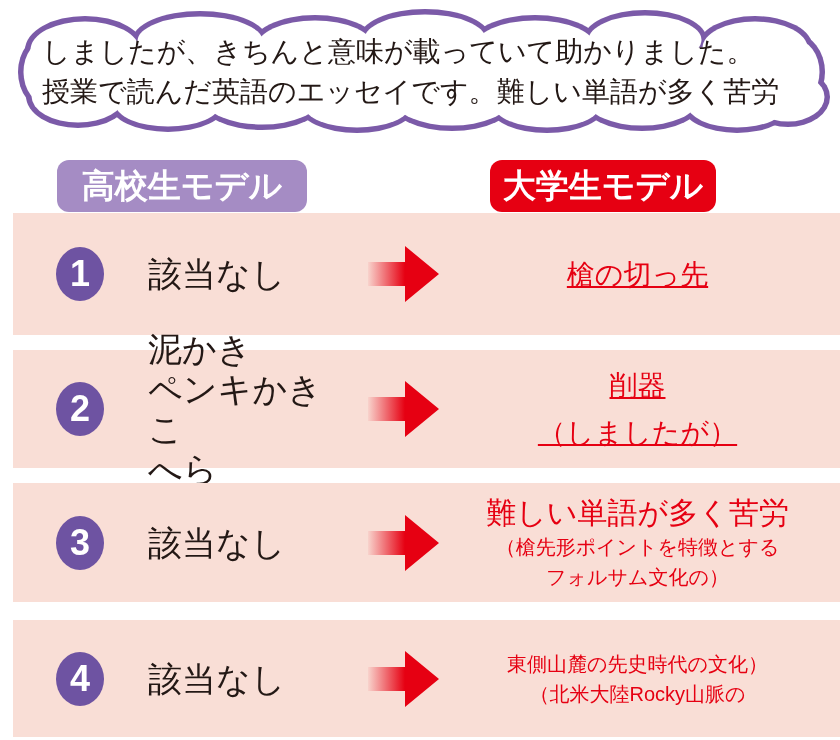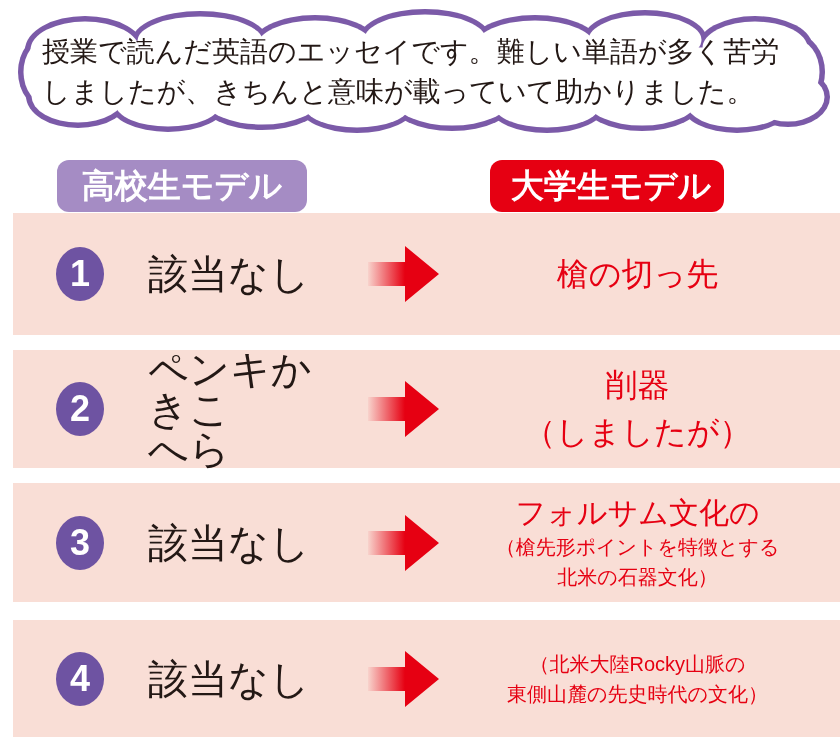--- a/index.html
+++ b/index.html
@@ -14,44 +14,44 @@
     position:absolute;left:32px;top:28px;width:770px;
     font-size:28px;line-height:40px;font-weight:500;color:#231815;letter-spacing:0px;
   }
   
   .badge{
     position:absolute;top:160px;height:52px;border-radius:12px;
     display:flex;align-items:center;justify-content:center;
     color:#ffffff;font-weight:bold;font-size:33px;z-index:3;font-family:Liberation Mono, monospace;
   }
   .badge-left{left:57px;width:250px;background:#A58CC4;}
-  .badge-right{left:490px;width:226px;background:#E60012;padding-left:8px;}
+  .badge-right{left:490px;width:226px;background:#E60012;}
   
   .row{
     position:absolute;left:13px;width:827px;background:#F9DED6;
     display:flex;align-items:center;
   }
   .row1{top:213px;height:122px;}
   .row2{top:350px;height:118px;}
   .row3{top:483px;height:119px;}
   .row4{top:620px;height:117px;}
   .num{
     flex:none;margin-left:43px;width:48px;height:54px;border-radius:50%;
     background:#6E53A2;color:#ffffff;font-weight:bold;font-size:36px;
     display:flex;align-items:center;justify-content:center;
   }
   .left{
     flex:none;margin-left:44px;width:180px;
-    color:#231815;font-size:40px;line-height:40px;font-weight:500;
+    color:#231815;font-size:34px;line-height:40px;font-weight:500;
   }
   .arrow{flex:none;margin-left:39px;width:74px;height:58px;}
   .right{
     flex:1;margin-right:6px;text-align:center;color:#E60012;font-weight:500;
   }
-  .r-large{font-size:32px;line-height:47px;}
+  .r-large{font-size:28px;line-height:47px;text-decoration:underline;}
   .r-medium{font-size:30px;line-height:38px;}
   .r-small{font-size:20px;line-height:30px;}
 </style>
 </head>
 <body>
 
 <div class="page">
 
   <div class="bubble">
     <svg id="cloud-svg" viewBox="0 0 820 134" preserveAspectRatio="none">
@@ -92,22 +92,22 @@
           <ellipse cx="442" cy="97" rx="56.5" ry="24.5" fill="#ffffff"></ellipse>
           <ellipse cx="537" cy="102" rx="52.5" ry="21.5" fill="#ffffff"></ellipse>
           <ellipse cx="632" cy="97" rx="54.5" ry="24.5" fill="#ffffff"></ellipse>
           <ellipse cx="727" cy="101" rx="49.5" ry="22.5" fill="#ffffff"></ellipse>
           <ellipse cx="778" cy="93" rx="36.5" ry="24.5" fill="#ffffff"></ellipse>
           <ellipse cx="38" cy="68" rx="24.5" ry="32.5" fill="#ffffff"></ellipse>
           <ellipse cx="785" cy="68" rx="24.5" ry="32.5" fill="#ffffff"></ellipse>
         </g>
       </svg>
     <div class="bubble-text">
+      <div>しましたが、きちんと意味が載っていて助かりました。</div>
       <div>授業で読んだ英語のエッセイです。難しい単語が多く苦労</div>
-      <div>しましたが、きちんと意味が載っていて助かりました。</div>
     </div>
   </div>
 
   <div class="badge badge-left">高校生モデル</div>
   <div class="badge badge-right">大学生モデル</div>
 
   <div class="row row1">
     <div class="num">1</div>
     <div class="left">
       <div>該当なし</div>
@@ -122,20 +122,21 @@
       <polygon points="0,17 37,17 37,1 71,29 37,57 37,41 0,41" fill="url(#ag1)"></polygon>
     </svg>
     <div class="right">
       <div class="r-large">槍の切っ先</div>
     </div>
   </div>
 
   <div class="row row2">
     <div class="num">2</div>
     <div class="left">
+      <div>泥かき</div>
       <div>ペンキかきこ</div>
       <div>へら</div>
     </div>
     <svg class="arrow" viewBox="0 0 72 58">
       <defs>
           <linearGradient id="ag2" x1="0" y1="0" x2="1" y2="0">
         <stop offset="0" stop-color="#E60012" stop-opacity="0.05"></stop>
         <stop offset="0.52" stop-color="#E60012" stop-opacity="1"></stop>
       </linearGradient>
         </defs>
@@ -155,39 +156,39 @@
     <svg class="arrow" viewBox="0 0 72 58">
       <defs>
           <linearGradient id="ag3" x1="0" y1="0" x2="1" y2="0">
         <stop offset="0" stop-color="#E60012" stop-opacity="0.05"></stop>
         <stop offset="0.52" stop-color="#E60012" stop-opacity="1"></stop>
       </linearGradient>
         </defs>
       <polygon points="0,17 37,17 37,1 71,29 37,57 37,41 0,41" fill="url(#ag3)"></polygon>
     </svg>
     <div class="right">
-      <div class="r-medium">フォルサム文化の</div>
+      <div class="r-medium">難しい単語が多く苦労</div>
       <div class="r-small">（槍先形ポイントを特徴とする</div>
-      <div class="r-small">北米の石器文化）</div>
+      <div class="r-small">フォルサム文化の）</div>
     </div>
   </div>
 
   <div class="row row4">
     <div class="num">4</div>
     <div class="left">
       <div>該当なし</div>
     </div>
     <svg class="arrow" viewBox="0 0 72 58">
       <defs>
           <linearGradient id="ag4" x1="0" y1="0" x2="1" y2="0">
         <stop offset="0" stop-color="#E60012" stop-opacity="0.05"></stop>
         <stop offset="0.52" stop-color="#E60012" stop-opacity="1"></stop>
       </linearGradient>
         </defs>
       <polygon points="0,17 37,17 37,1 71,29 37,57 37,41 0,41" fill="url(#ag4)"></polygon>
     </svg>
     <div class="right">
+      <div class="r-small">東側山麓の先史時代の文化）</div>
       <div class="r-small">（北米大陸Rocky山脈の</div>
-      <div class="r-small">東側山麓の先史時代の文化）</div>
     </div>
   </div>
 
 </div>
 
 </body></html>

